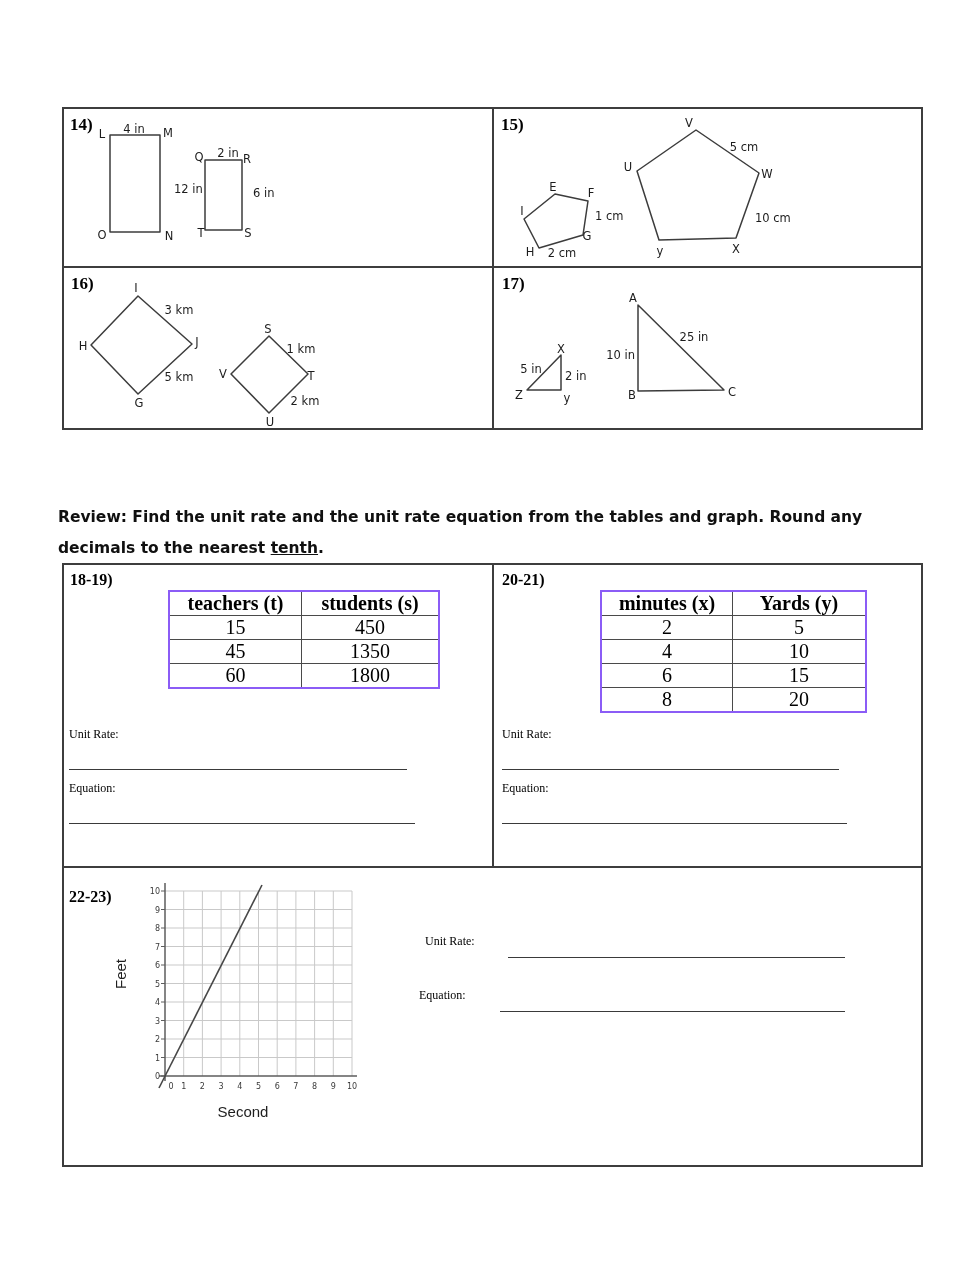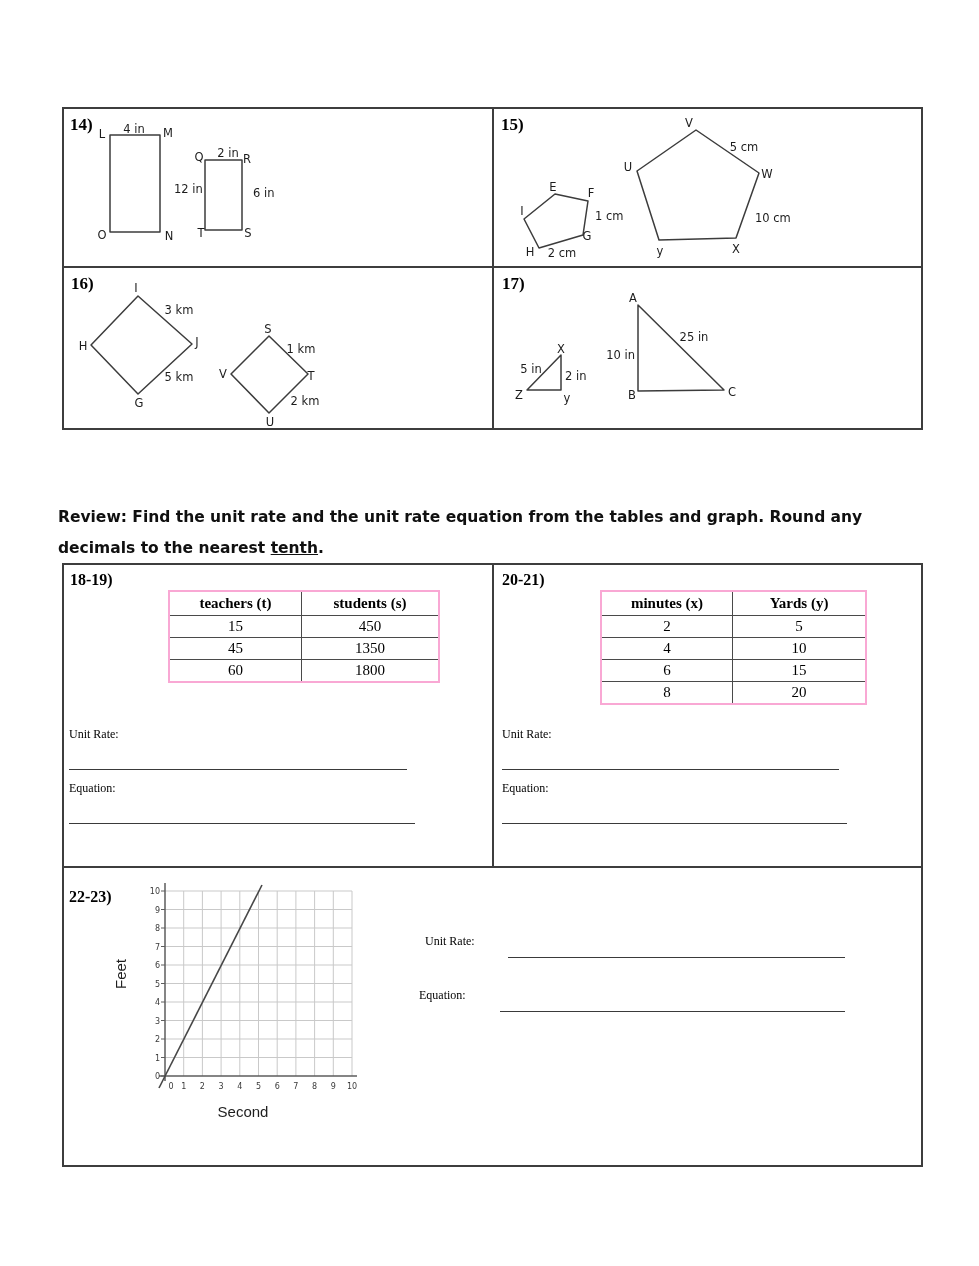--- a/index.html
+++ b/index.html
@@ -25,21 +25,21 @@
         { fill:none; stroke:#3c3c3c; stroke-width:1.5; stroke-linejoin:round; }
   .figsvg text { font-family:"DejaVu Sans", sans-serif; font-size:11.5px; fill:#1c1c1c; }
 
   .review { position:absolute; left:58px; top:502px;
             font-family:"DejaVu Sans", sans-serif; font-weight:bold;
             font-size:15.5px; line-height:31px; color:#101010; }
   .review div { white-space:nowrap; }
   .review .ul { text-decoration:underline; }
 
   .dtable { position:absolute; border-collapse:collapse; background:#fff;
-            font-family:"Liberation Serif", serif; font-size:15px; border:2px solid #f9a8d4; }
+            font-family:"Liberation Serif", serif; font-size:20px; border:2px solid #8b5cf6; }
   .dtable th, .dtable td { border:1px solid #4a4a4a; text-align:center; padding:0 6px; }
   .dtable th { height:23px; font-weight:bold; }
   .dtable td { height:21px; }
 
   .srf  { position:absolute; font-size:12px; white-space:nowrap; }
   .ansline { position:absolute; border-bottom:1px solid #3a3a3a; height:0; }
 
   .graphsvg { position:absolute; left:0; top:0; }
   .graphsvg .grid { stroke:#c9c9c9; stroke-width:1; fill:none; }
   .graphsvg .axis { stroke:#5d5d5d; stroke-width:1.5; fill:none; }

